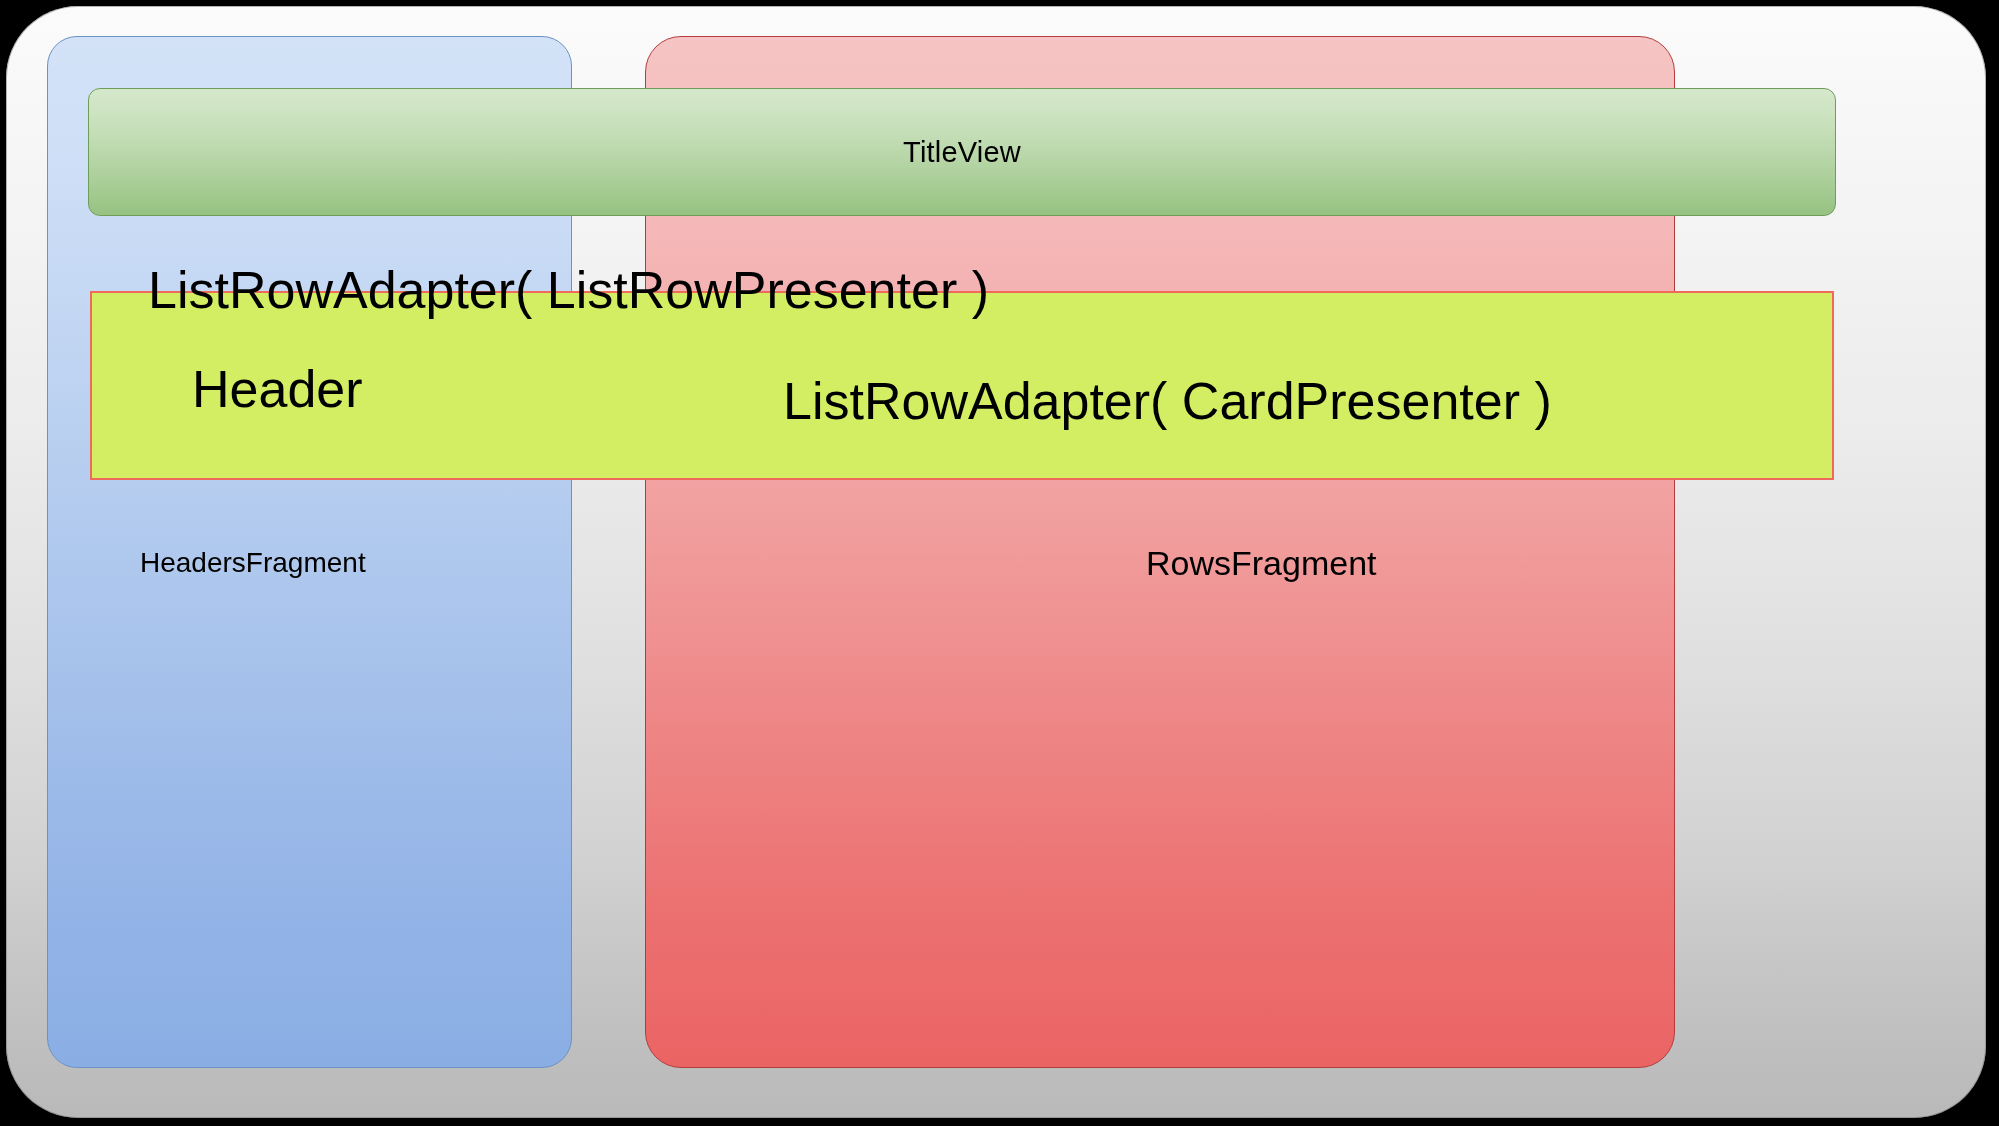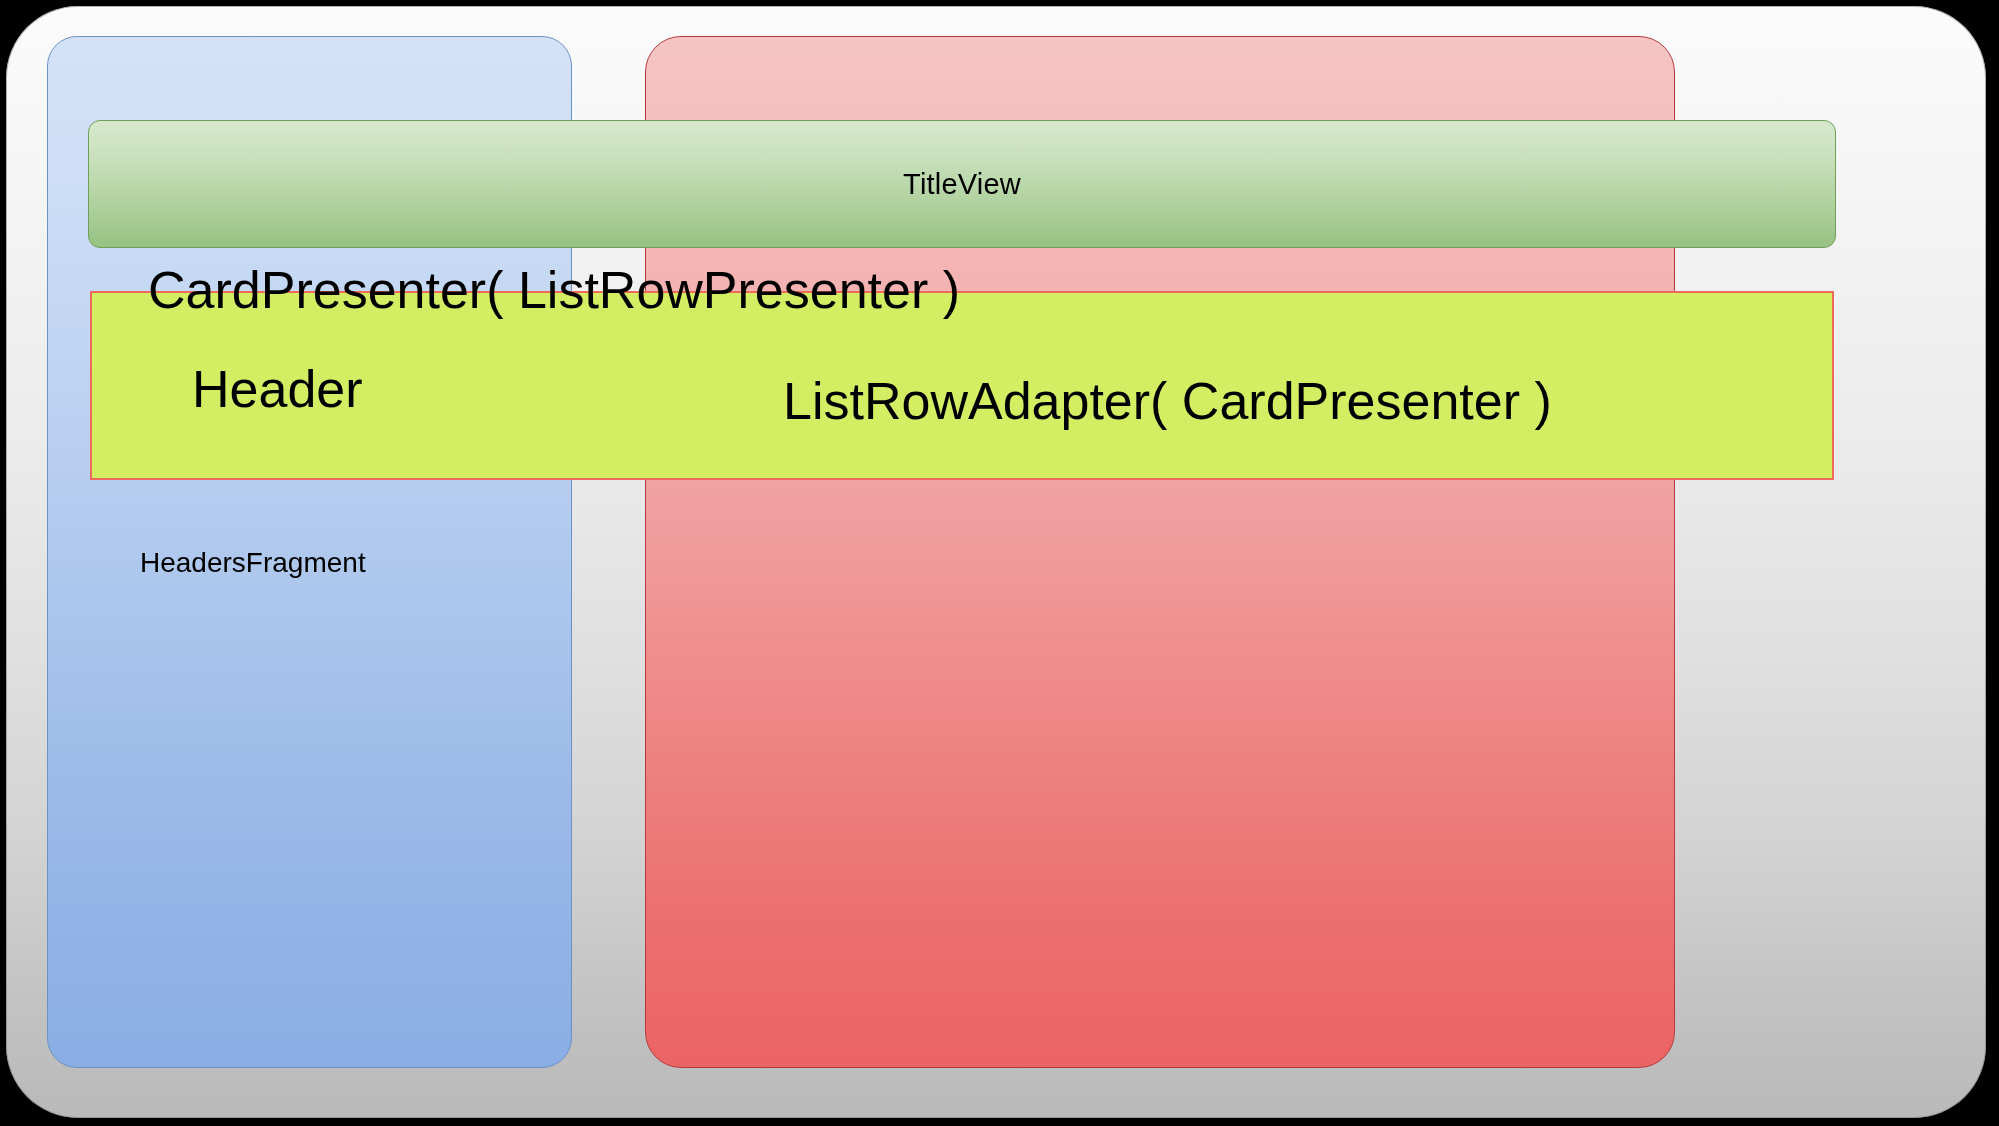--- a/index.html
+++ b/index.html
@@ -93,21 +93,20 @@
         #cde3c1 20%,
         #c0dbb2 42%,
         #b1d2a0 64%,
         #a2c98f 84%,
         #97c282 100%);
     border: 1px solid #6f9e5b;
     box-sizing: border-box;
     display: flex;
     align-items: center;
     justify-content: center;
-    margin-top: 32px;
   }
   .title-view-label {
     font-size: 29px;
     color: #000000;
     letter-spacing: 0.2px;
   }
 
   
   .row-block {
     position: absolute;
@@ -174,22 +173,23 @@
   <div class="headers-fragment"></div>
 
   <div class="rows-fragment"></div>
 
   <div class="title-view">
     <span class="title-view-label">TitleView</span>
   </div>
 
   <div class="row-block"></div>
 
-  <div class="overlay-text adapter-presenter-label">CardPresenter( ListRowPresenter )</div>
+  <div class="overlay-text adapter-presenter-label">ListRowAdapter( ListRowPresenter )</div>
 
   <div class="overlay-text header-label">Header</div>
 
   <div class="overlay-text card-presenter-label">ListRowAdapter( CardPresenter )</div>
 
   <div class="overlay-text headers-fragment-label">HeadersFragment</div>
 
+  <div class="overlay-text rows-fragment-label">RowsFragment</div>
 
 </div>
 
 </body></html>

